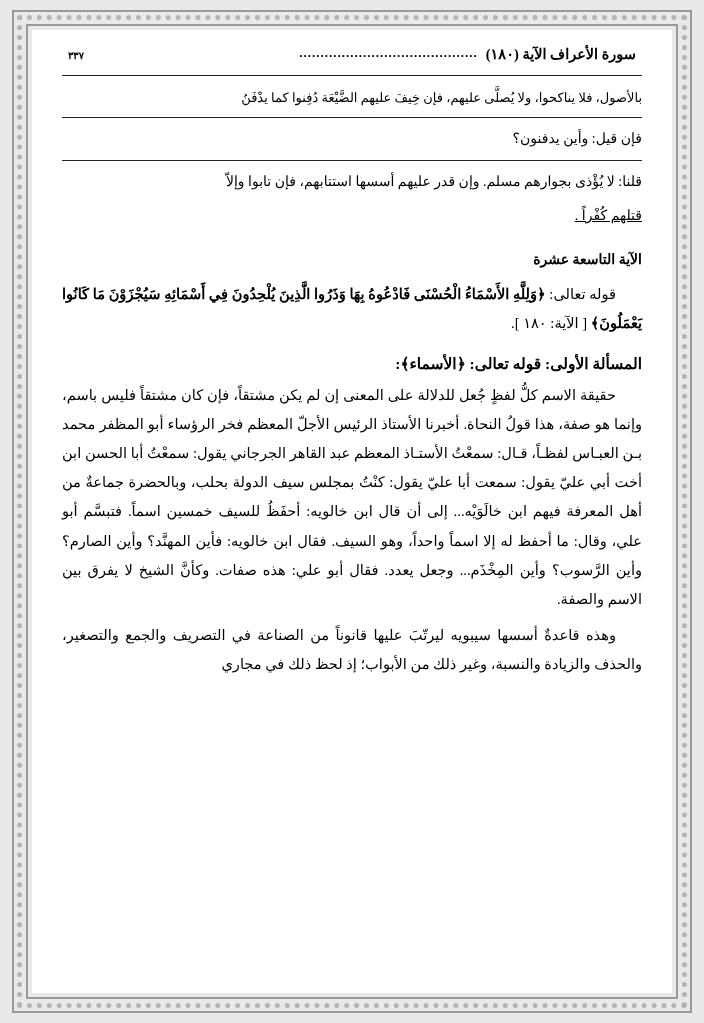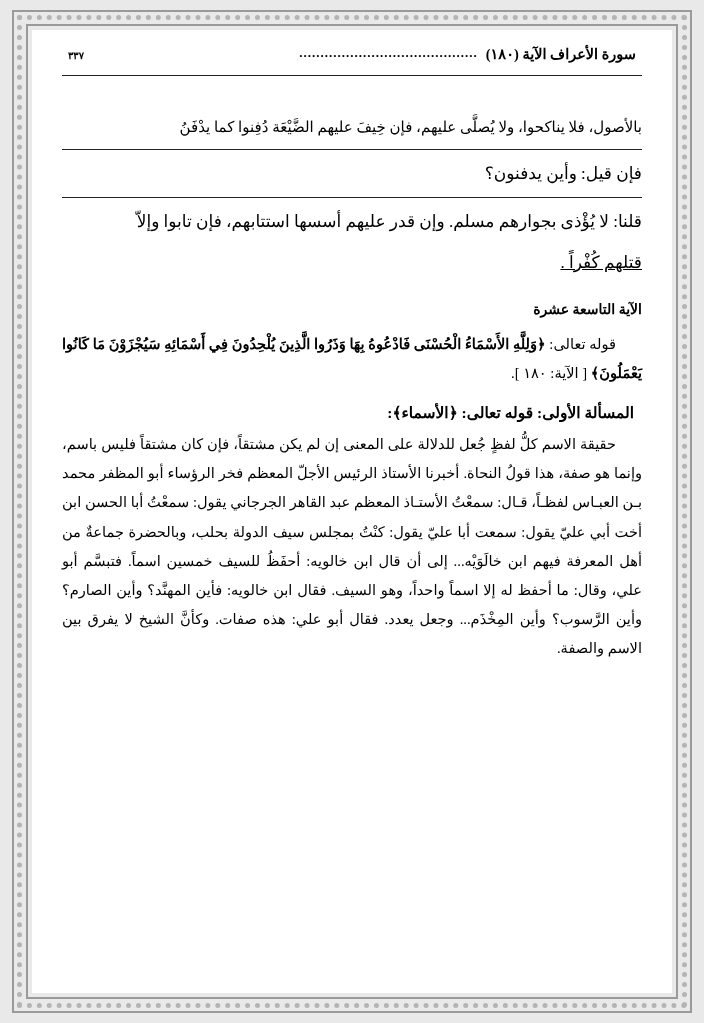--- a/index.html
+++ b/index.html
@@ -86,32 +86,31 @@
   .header-page { white-space: nowrap; font-size: 10px; letter-spacing: 1px;}
 
   
   .quote-box {
     border-top: 1.3px solid #222;
     border-bottom: 1.3px solid #222;
     padding: 9px 0 7px 0;
     margin: 4px 0 2px 0;
   }
   .quote-box .line { 
-    font-size: 15px; 
+    font-size: 13px; 
     line-height: 1.95;
     text-align: justify;
     text-align-last: right;
-    margin-top: 28px;
   }
   .rule-under {
     border-bottom: 1.3px solid #222;
     margin: 4px 0 6px 0;
   }
   .para {
-    font-size: 17px;
+    font-size: 14px;
     line-height: 1.95;
     text-align: justify;
     text-align-last: right;
     margin: 7px 0;
     direction: rtl;
   }
   .para.indent { text-indent: 26px; }
 
   .block-sep {
     padding-bottom: 6px;
@@ -121,21 +120,21 @@
   
   .section-title {
     text-align: right;
     font-size: 14px;
     font-weight: bold;
     margin: 16px 0 12px 0;
   }
   .sub-title {
     font-size: 15.5px;
     font-weight: bold;
-    margin: 16px 8px 8px 0;
+    margin: 16px 0 8px 0;
     font-family: Liberation Serif, serif;
   }
 
   
   .verse {
     font-weight: bold;
   }
   .body-main { font-size: 14.6px; }
   .body-main .para { font-size: 14.6px; line-height: 2.0; }
 
@@ -180,17 +179,18 @@
       <div class="para indent">
         <span>قوله تعالى: </span><span class="verse">﴿وَلِلَّهِ الأَسْمَاءُ الْحُسْنَى فَادْعُوهُ بِهَا وَذَرُوا الَّذِينَ يُلْحِدُونَ فِي أَسْمَائِهِ سَيُجْزَوْنَ مَا كَانُوا يَعْمَلُونَ﴾</span><span> [ الآية: ١٨٠ ].</span>
       </div>
 
 
       <div class="sub-title">
         <span>المسألة الأولى: قوله تعالى: </span><span class="verse">﴿الأسماء﴾</span><span>:</span>
       </div>
 
       <div class="para indent">حقيقة الاسم كلُّ لفظٍ جُعل للدلالة على المعنى إن لم يكن مشتقاً، فإن كان مشتقاً فليس باسم، وإنما هو صفة، هذا قولُ النحاة. أخبرنا الأستاذ الرئيس الأجلّ المعظم فخر الرؤساء أبو المظفر محمد بـن العبـاس لفظـاً، قـال: سمعْتُ الأستـاذ المعظم عبد القاهر الجرجاني يقول: سمعْتُ أبا الحسن ابن أخت أبي عليّ يقول: سمعت أبا عليّ يقول: كنْتُ بمجلس سيف الدولة بحلب، وبالحضرة جماعةٌ من أهل المعرفة فيهم ابن خالَوَيْه... إلى أن قال ابن خالويه: أحفَظُ للسيف خمسين اسماً. فتبسَّم أبو علي، وقال: ما أحفظ له إلا اسماً واحداً، وهو السيف. فقال ابن خالويه: فأين المهنَّد؟ وأين الصارم؟ وأين الرَّسوب؟ وأين المِخْذَم... وجعل يعدد. فقال أبو علي: هذه صفات. وكأنَّ الشيخ لا يفرق بين الاسم والصفة.</div>
+      <div class="para indent">وهذه قاعدةٌ أسسها سيبويه ليرتّبَ عليها قانوناً من الصناعة في التصريف والجمع والتصغير، والحذف والزيادة والنسبة، وغير ذلك من الأبواب؛ إذ لحظ ذلك في مجاري</div>
 
     </div>
 
   </div>
 </div>
 
 </body></html>

